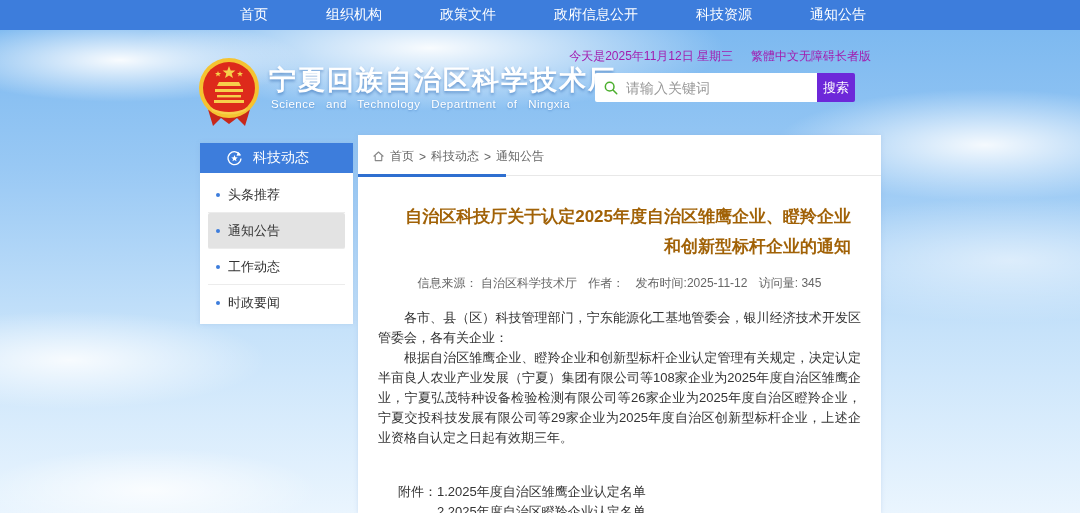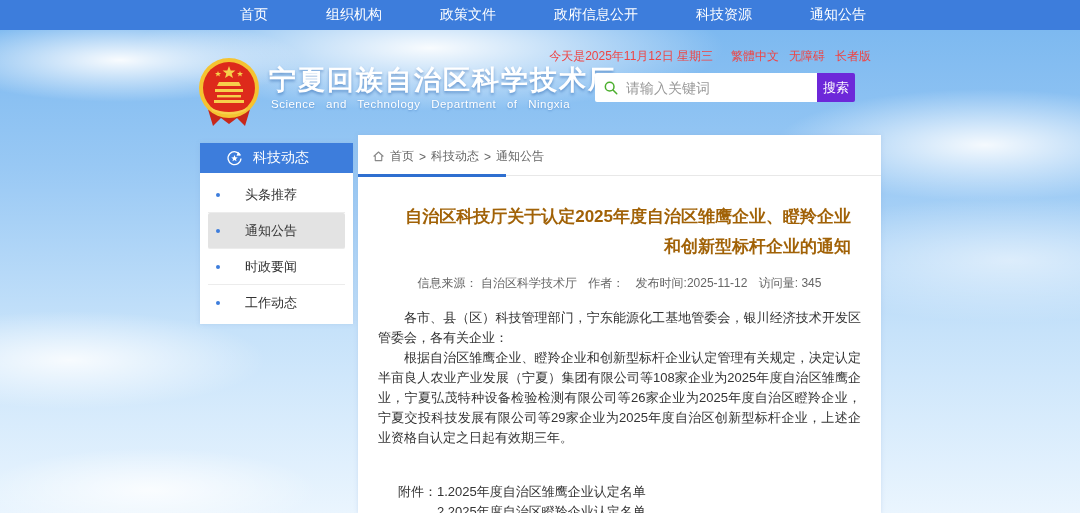--- a/index.html
+++ b/index.html
@@ -25,39 +25,39 @@
 
   .container{position:absolute;left:195px;top:30px;width:686px;bottom:0;}
 
   
   .header{position:relative;height:105px;}
   .logo{position:absolute;left:2px;top:26px;width:64px;height:74px;}
   .site-title{position:absolute;left:74px;top:32px;color:#fff;font-size:27px;font-weight:bold;
               letter-spacing:2px;white-space:nowrap;text-shadow:0 2px 3px rgba(20,80,160,.45);}
   .site-sub{position:absolute;left:76px;top:68px;color:#fff;font-size:11.5px;letter-spacing:.5px;
             word-spacing:7px;white-space:nowrap;text-shadow:0 1px 2px rgba(20,80,160,.4);}
-  .toprow{position:absolute;right:10px;top:18px;display:flex;gap:18px;color:#ef4444;font-size:12px;}
-  .toprow .langs{display:flex;gap:10px;justify-content:space-between;}
+  .toprow{position:absolute;right:10px;top:18px;display:flex;gap:18px;color:#a21caf;font-size:12px;}
+  .toprow .langs{display:flex;justify-content:space-between;}
   .toprow span{white-space:nowrap;}
   .searchbar{position:absolute;left:400px;top:43px;width:260px;height:29px;display:flex;}
   .search-box{flex:1;background:#fff;display:flex;align-items:center;gap:6px;padding:0 8px;
               border-radius:2px 0 0 2px;}
   .search-box input{border:none;outline:none;flex:1;font-size:14px;color:#333;background:transparent;
                     font-family:inherit;}
   .search-box input::placeholder{color:#999;}
   .search-btn{width:44px;background:#6d28d9;color:#fff;font-size:13px;border:none;cursor:pointer;
               border-radius:0 2px 2px 0;font-family:inherit;}
 
   
   .sidebar{position:absolute;left:5px;top:113px;width:153px;background:#fff;
            box-shadow:0 0 4px rgba(120,160,210,.25);}
   .side-head{height:30px;background:#3d7ddc;color:#fff;display:flex;align-items:center;
              gap:10px;padding-left:26px;font-size:14px;}
   .side-list{padding:4px 8px;}
-  .side-item{display:flex;align-items:center;gap:25px;height:35px;border-bottom:1px solid #ececec;
+  .side-item{display:flex;align-items:center;gap:8px;height:35px;border-bottom:1px solid #ececec;
              font-size:13px;color:#333;padding-left:8px;cursor:pointer;font-family:Liberation Mono, monospace;}
   .side-item:last-child{border-bottom:none;}
   .side-item.active{background:#e3e3e3;border-radius:2px;}
   .bullet{width:4px;height:4px;background:#3d7ddc;border-radius:50%;flex:0 0 auto;}
 
   
   .main{position:absolute;left:163px;top:105px;width:523px;height:378px;background:#fff;
         box-shadow:0 0 4px rgba(120,160,210,.25);box-sizing:border-box;}
   .crumbs{display:flex;align-items:center;gap:5px;font-size:12px;color:#666;
           padding:13px 14px 10px 14px;border-bottom:1px solid #e8e8e8;position:relative;}
@@ -142,25 +142,25 @@
         <div class="side-item">
           <span class="bullet"></span>
           <span>头条推荐</span>
         </div>
         <div class="side-item active">
           <span class="bullet"></span>
           <span>通知公告</span>
         </div>
         <div class="side-item">
           <span class="bullet"></span>
+          <span>工作动态</span>
+        </div>
+        <div class="side-item">
+          <span class="bullet"></span>
           <span>时政要闻</span>
-        </div>
-        <div class="side-item">
-          <span class="bullet"></span>
-          <span>工作动态</span>
         </div>
       </div>
     </div>
 
     <div class="main">
       <div class="crumbs">
         <svg width="13" height="13" viewBox="0 0 16 16">
           <path d="M2 8 L8 2.5 L14 8 M4 7 V13 H12 V7" fill="none" stroke="#888" stroke-width="1.4" stroke-linejoin="round"></path>
         </svg>
         <span class="crumb">首页</span>

